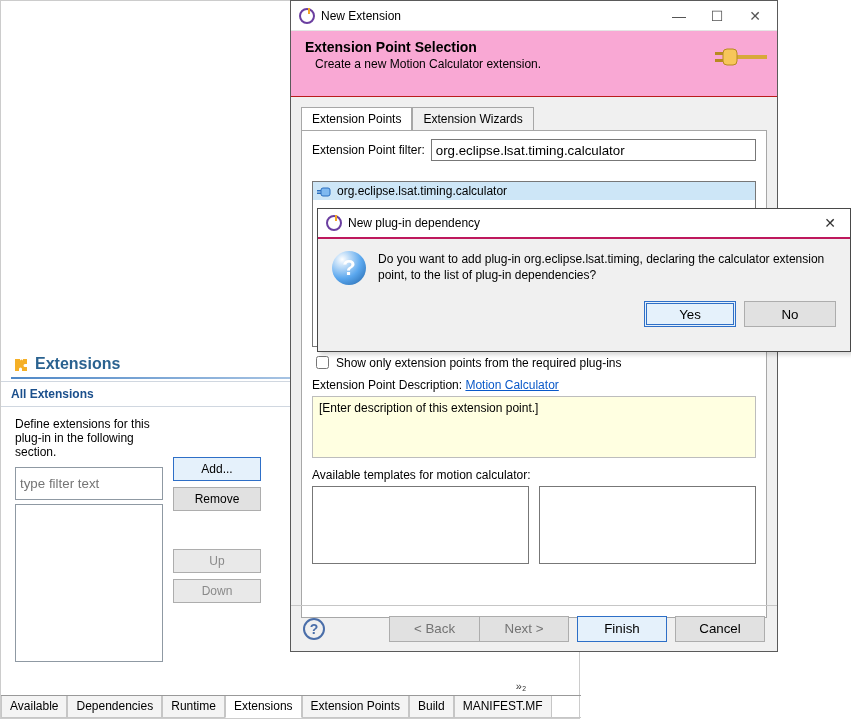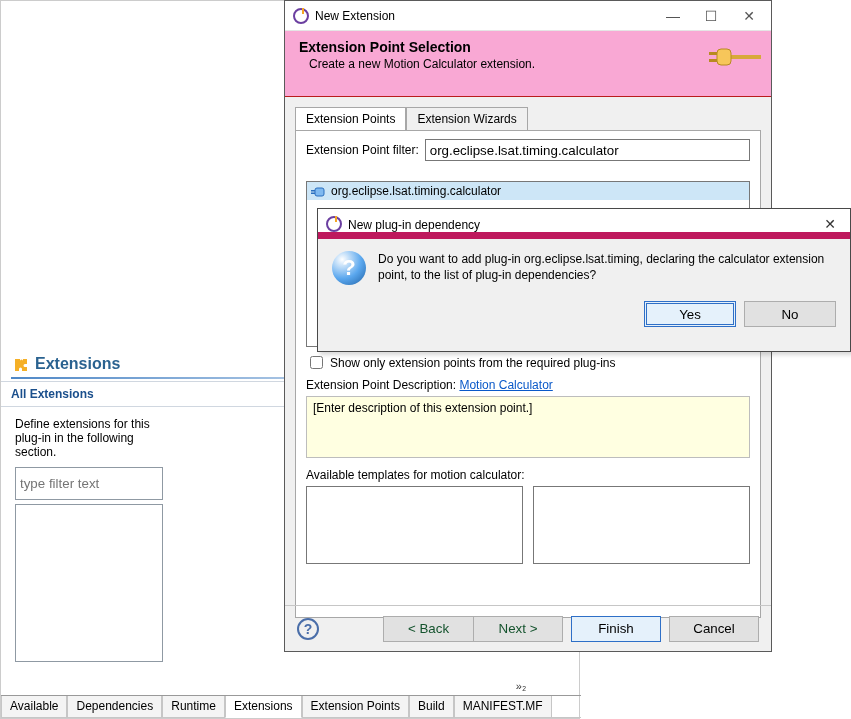--- a/index.html
+++ b/index.html
@@ -20,21 +20,21 @@
   .winbtn { height:24px; border:1px solid #adadad; background:#e1e1e1; color:#000; font-size:12px; }
   .winbtn.selected { border:1px solid #2e6fc7; background:#e5f1fb;}
   .winbtn:disabled { color:#8a8a8a; background:#e9e9e9;}
   .bottom-tabs { position:absolute; left:0; bottom:0; width:580px; border-top:1px solid #999; display:flex; font-size:12px; }
   .bottom-tabs .spacer { flex:1; height:22px; border-bottom:1px solid #c6c6c6;}
   .btab { padding:3px 8px; border:1px solid #c6c6c6; border-top:none; background:#f4f4f4;}
   .btab.active { background:#fff; border-bottom-color:#fff;}
   .overflow-marker { position:absolute; bottom:22px; left:470px; width:100px; height:16px; text-align:center; font-size:11px; color:#333;}
 
   
-  .wizard { position:absolute; left:284px; top:0; width:488px; height:652px; background:#f0f0f0; border:1px solid #5a5a5a;}
+  .wizard { position:absolute; left:290px; top:0; width:488px; height:652px; background:#f0f0f0; border:1px solid #5a5a5a;}
   .titlebar { height:30px; background:#fff; display:flex; align-items:center; padding:0 8px; border-bottom:1px solid #e5e5e5;}
   .tb-icon { width:16px; height:16px; border-radius:50%; border:2px solid #6b3fa0; position:relative; margin-right:6px;}
   .tb-icon::after{content:"";position:absolute;left:7px;top:-2px;width:2px;height:6px;background:#f5a623;}
   .tb-title { flex:1; color:#000;}
   .tb-btns { display:flex; gap:18px; color:#555; font-size:14px; padding-right:4px;}
   .tb-btns span { width:20px; text-align:center;}
 
   .banner { height:66px; background:#f9a8d4; border-bottom:1px solid #b91c1c; padding:6px 14px; position:relative;}
   .banner h2 { margin:2px 0; font-size:14px;}
   .banner p { margin:2px 0 0 10px; font-size:12px;}
@@ -53,28 +53,28 @@
   .desc-label { margin:2px 0 4px 0;}
   .link { color:#0a59c9; text-decoration:underline; cursor:pointer;}
   .desc-box { height:62px; border:1px solid #bdbdbd; background:#ffffe1; padding:4px 6px;}
   .tmpl-row { display:flex; gap:10px; margin-top:4px;}
   .tmpl-box { flex:1; height:78px; border:1px solid #777; background:#fff;}
 
   .wizard-footer { position:absolute; left:0; bottom:0; width:100%; height:46px; border-top:1px solid #c6c6c6; display:flex; align-items:center; padding:0 12px; gap:8px;}
   .help-c { width:22px;height:22px;border-radius:50%;border:2px solid #4a6ea9;color:#4a6ea9;display:flex;align-items:center;justify-content:center;font-weight:bold;font-size:14px;}
   .wizard-footer .flex { flex:1;}
   .wbtn { width:90px; height:26px; border:1px solid #adadad; background:#e1e1e1;}
-  .wbtn:disabled { color:#14532d;}
+  .wbtn:disabled { color:#737373;}
   .wbtn.primary { border:1px solid #2e6fc7; background:#e5f1fb;}
   .pair { display:flex;}
   .pair .wbtn:first-child{border-right:none;}
 
   
   .dialog { position:absolute; left:317px; top:208px; width:534px; height:144px; background:#f0f0f0; border:1px solid #494949; box-shadow:3px 3px 4px rgba(0,0,0,.15);}
-  .dlg-title { height:30px; background:#fff; display:flex; align-items:flex-end; padding:0 8px; border-bottom:7px solid #be185d;}
+  .dlg-title { height:30px; background:#fff; display:flex; align-items:center; padding:0 8px; border-bottom:2px solid #be185d;}
   .close-x { font-size:14px; color:#333; padding:0 6px;}
   .dlg-body { padding:12px 14px; display:flex; gap:12px;}
   .q-icon { width:34px;height:34px;border-radius:50%;background:radial-gradient(circle at 30% 25%,#fff,#5aa7ee 55%,#1d5fa3);color:#fff;display:flex;align-items:center;justify-content:center;font-size:22px;font-weight:bold;}
   .dlg-text { flex:1; line-height:1.35; font-size:12px;}
   .dlg-foot { display:flex; justify-content:flex-end; gap:8px; padding:4px 14px 0 14px;}
   .dlg-foot .wbtn { width:92px;}
   .dlg-foot .wbtn.primary { outline:1px solid #2e6fc7; outline-offset:-3px;}
 
   .puzzle{display:inline-flex;width:16px;height:16px;}
 </style>
@@ -98,20 +98,27 @@
       <span>↓a<sub style="font-size:7px">z</sub></span>
       <span>⊞</span>
       <span>⊟</span>
     </span>
   </div>
   <div class="left-body">
     <div class="left-col">
       <p>Define extensions for this plug-in in the following section.</p>
       <input class="filter-input" placeholder="type filter text" style="">
       <div class="listbox"></div>
+    </div>
+    <div class="btn-col">
+      <button class="winbtn selected">Add...</button>
+      <button class="winbtn">Remove</button>
+      <div style="height:26px"></div>
+      <button class="winbtn" disabled="">Up</button>
+      <button class="winbtn" disabled="">Down</button>
     </div>
   </div>
   <div class="overflow-marker">»₂</div>
   <div class="bottom-tabs">
     <div class="btab">Available</div>
     <div class="btab">Dependencies</div>
     <div class="btab">Runtime</div>
     <div class="btab active">Extensions</div>
     <div class="btab">Extension Points</div>
     <div class="btab">Build</div>

